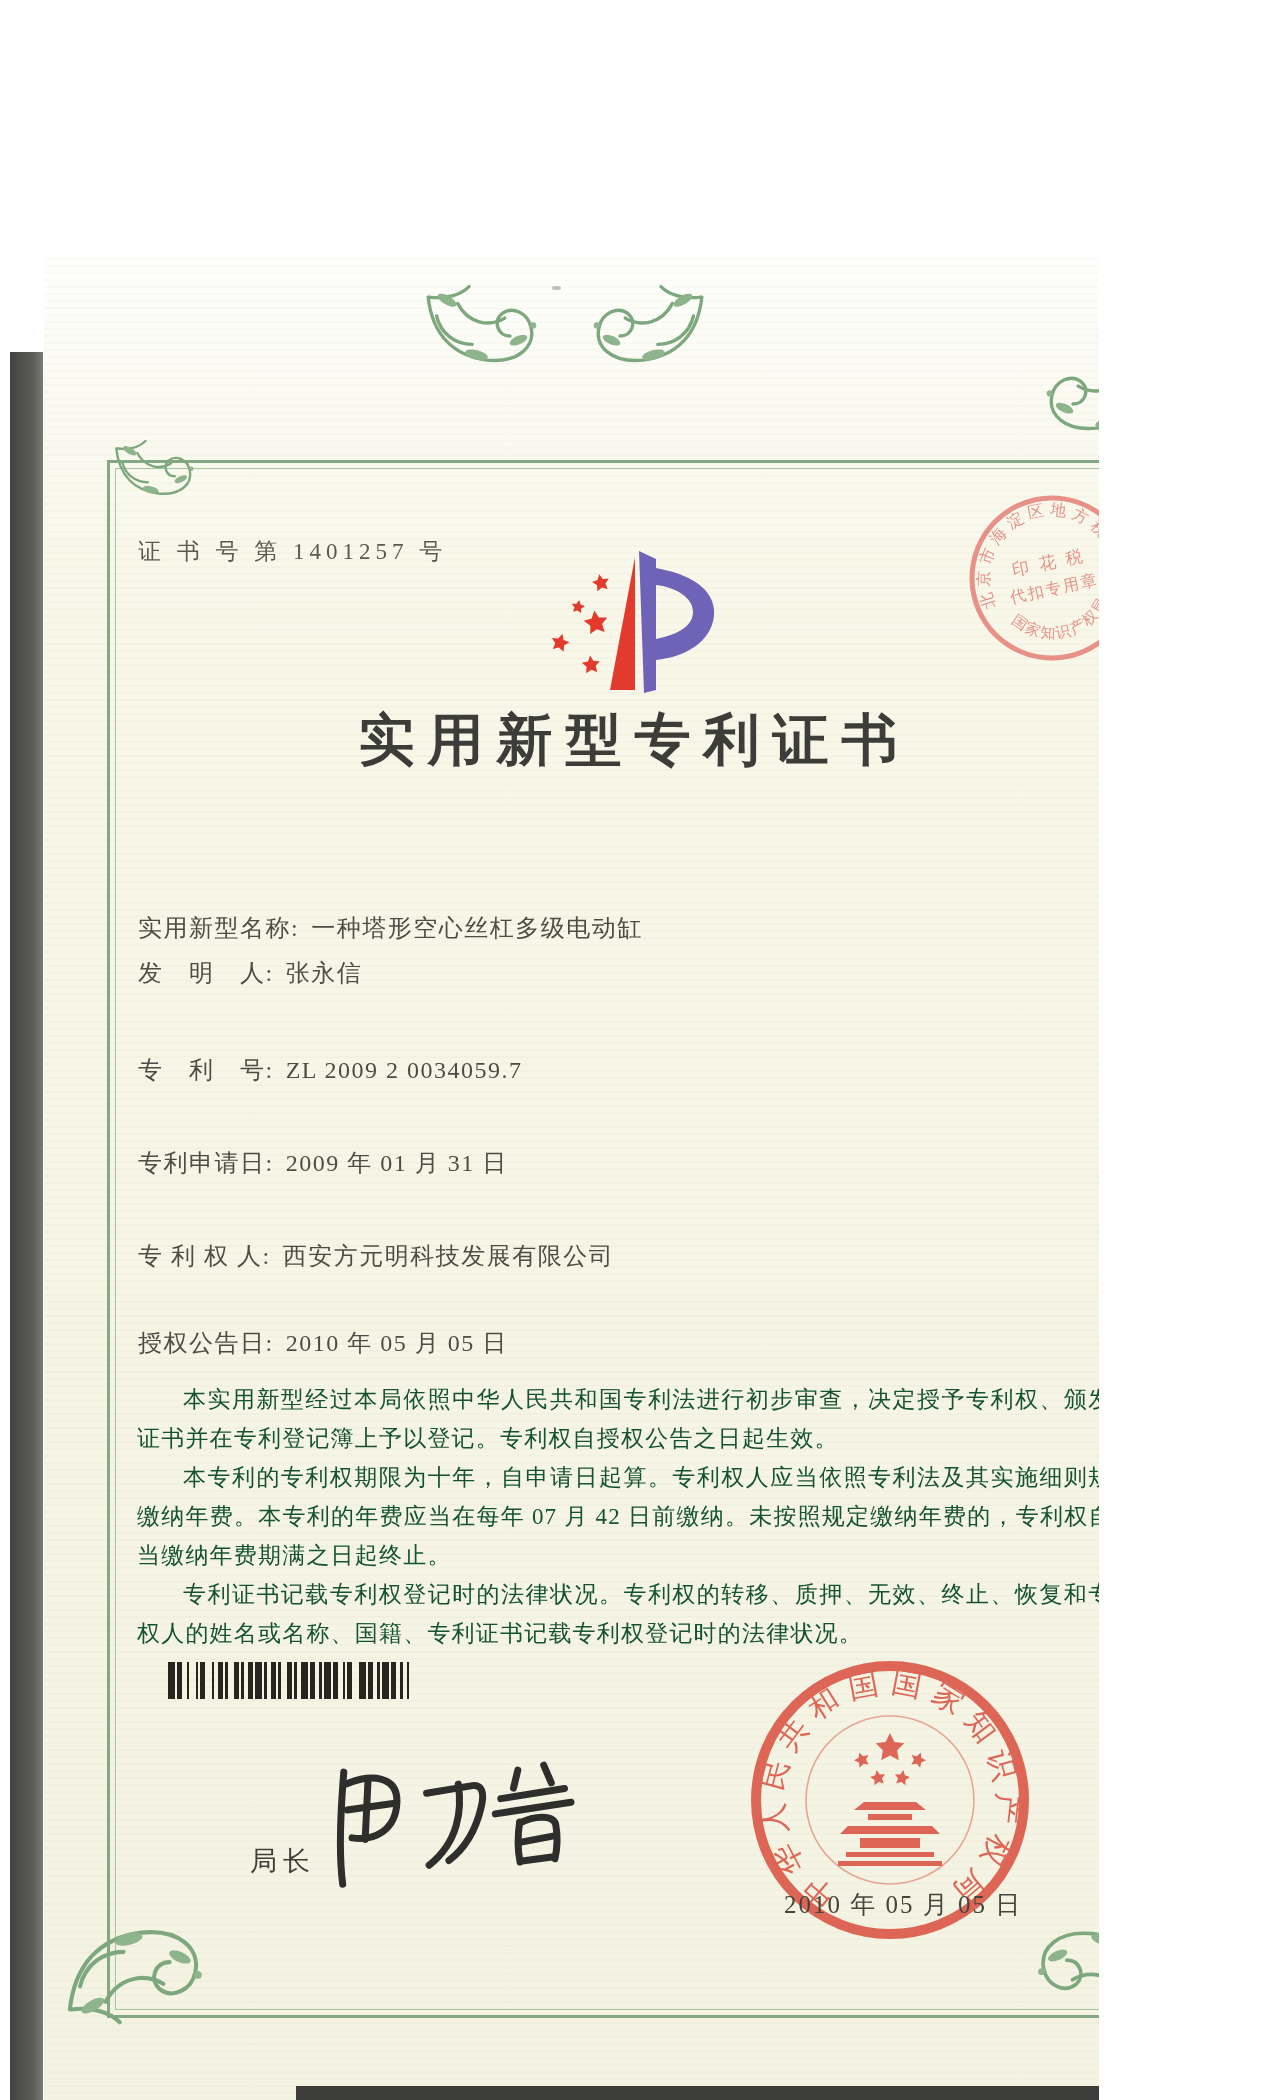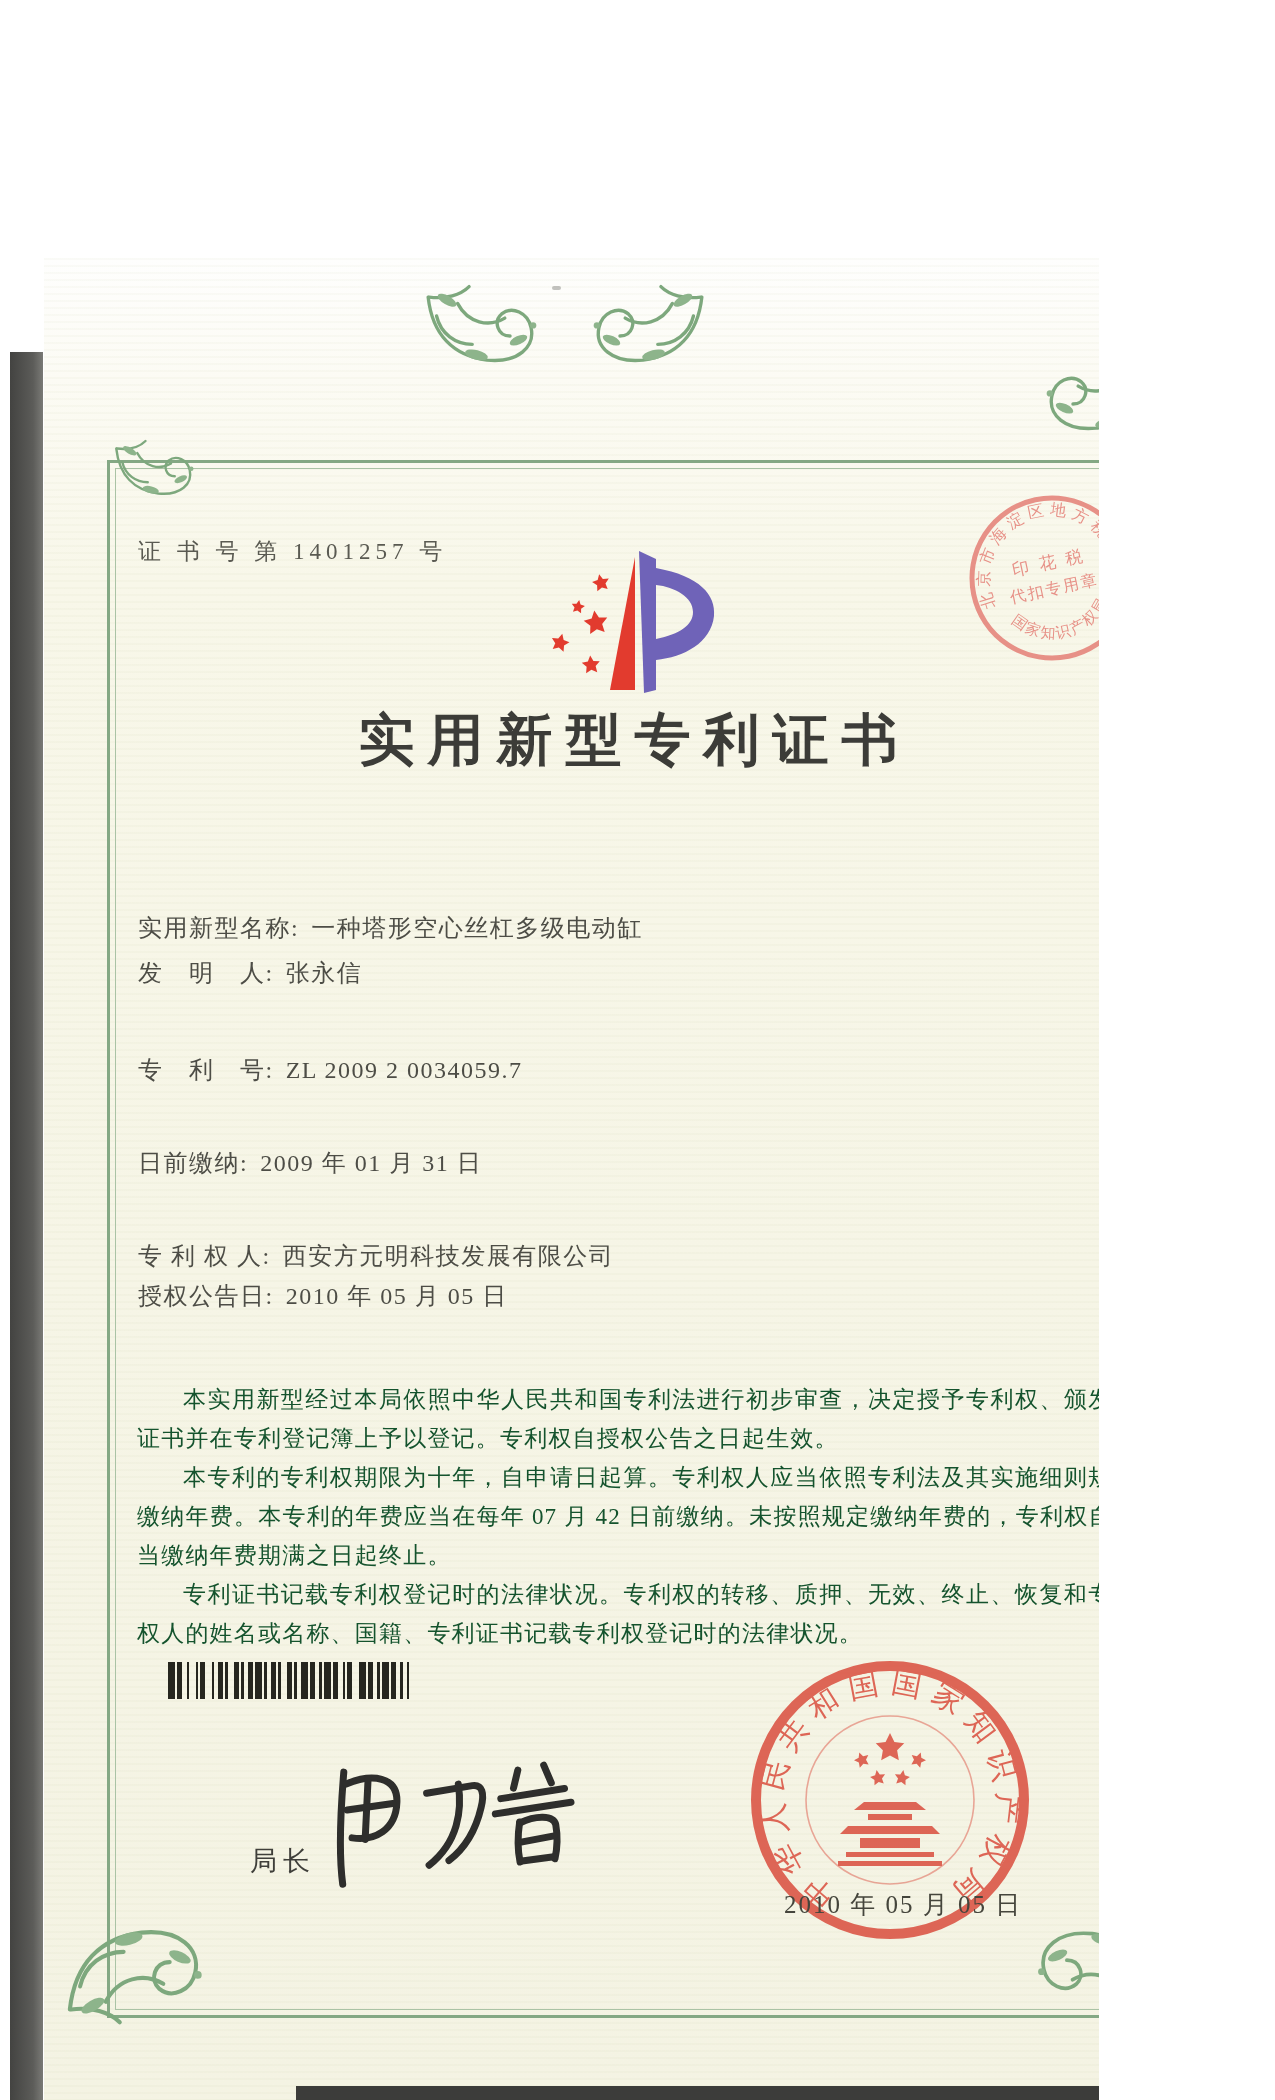--- a/index.html
+++ b/index.html
@@ -24,21 +24,21 @@
 
   .abs{position:absolute;}
   #cert-no{left:138px;top:536px;font-size:23px;letter-spacing:5px;color:#5a5a52;}
 
   #title{left:107px;top:703px;width:1055px;text-align:center;font-size:56px;font-weight:600;
          letter-spacing:13px;color:#3c3c38;}
 
   .field{left:138px;font-size:24px;color:#4d4d46;letter-spacing:1.5px;white-space:nowrap;}
   .f-label{display:inline-block;}
   .f-value{margin-left:12px;}
-  #f0{top:912px;} #f1{top:957px;} #f2{top:1054px;} #f3{top:1147px;} #f4{top:1240px;} #f5{top:1280px;}
+  #f0{top:912px;} #f1{top:957px;} #f2{top:1054px;} #f3{top:1147px;} #f4{top:1240px;} #f5{top:1327px;}
 
   #paras{left:137px;top:1380px;width:1000px;font-size:23px;line-height:39px;color:#14532d;
          letter-spacing:1.2px;text-align:justify;}
   #paras p{margin:0;text-indent:2em;}
 
   #barcode{left:168px;top:1662px;width:378px;height:37px;display:flex;align-items:stretch;overflow:hidden;}
   #barcode .b{background:#26261f;} #barcode .s{background:transparent;}
 
   #signer-title{left:250px;top:1843px;font-size:27px;color:#3f3f3a;letter-spacing:6px;}
   #signature{left:308px;top:1748px;transform:rotate(-2deg);}
@@ -108,21 +108,21 @@
   <div id="f0" class="abs field">
     <span class="f-label">实用新型名称:</span><span class="f-value">一种塔形空心丝杠多级电动缸</span>
   </div>
   <div id="f1" class="abs field">
     <span class="f-label">发　明　人:</span><span class="f-value">张永信</span>
   </div>
   <div id="f2" class="abs field">
     <span class="f-label">专　利　号:</span><span class="f-value">ZL 2009 2 0034059.7</span>
   </div>
   <div id="f3" class="abs field">
-    <span class="f-label">日前缴纳:</span><span class="f-value">2009 年 01 月 31 日</span>
+    <span class="f-label">专利申请日:</span><span class="f-value">2009 年 01 月 31 日</span>
   </div>
   <div id="f4" class="abs field">
     <span class="f-label">专 利 权 人:</span><span class="f-value">西安方元明科技发展有限公司</span>
   </div>
   <div id="f5" class="abs field">
     <span class="f-label">授权公告日:</span><span class="f-value">2010 年 05 月 05 日</span>
   </div>
 
   <div id="paras" class="abs">
     <p>本实用新型经过本局依照中华人民共和国专利法进行初步审查，决定授予专利权、颁发本证书并在专利登记簿上予以登记。专利权自授权公告之日起生效。</p>

